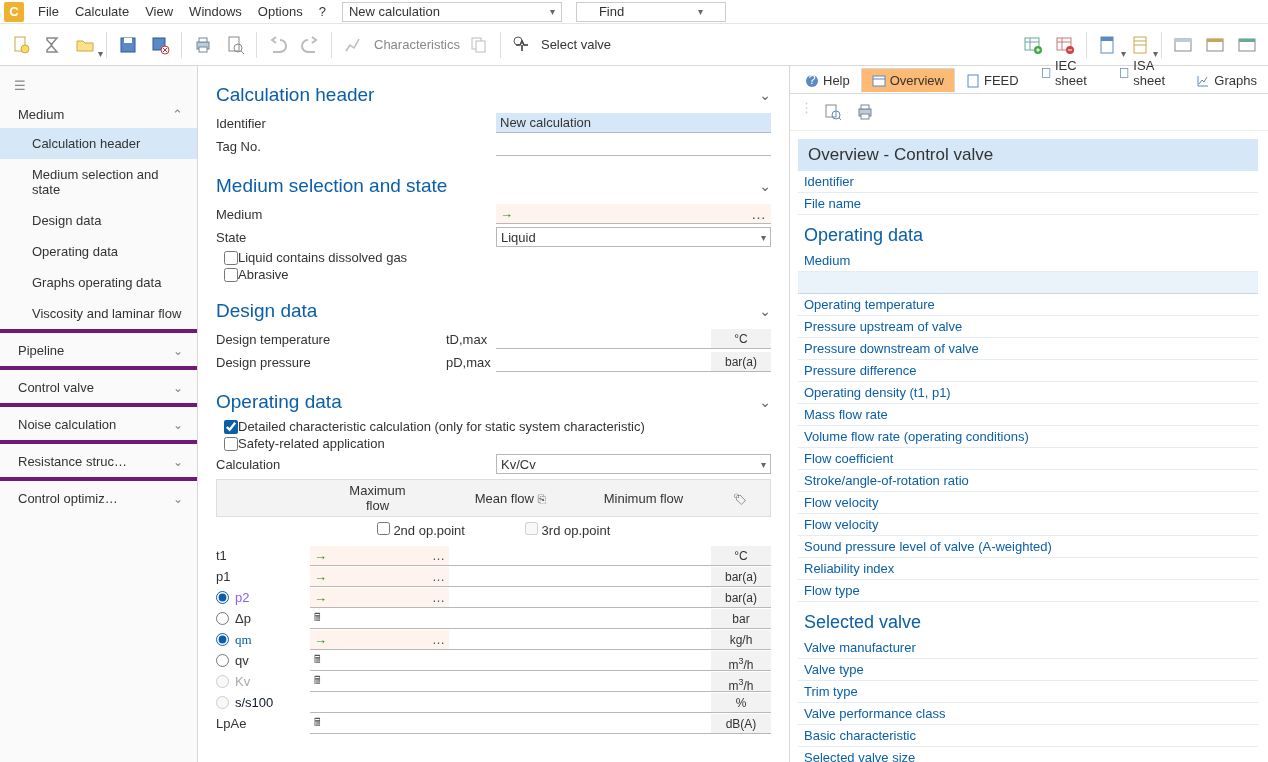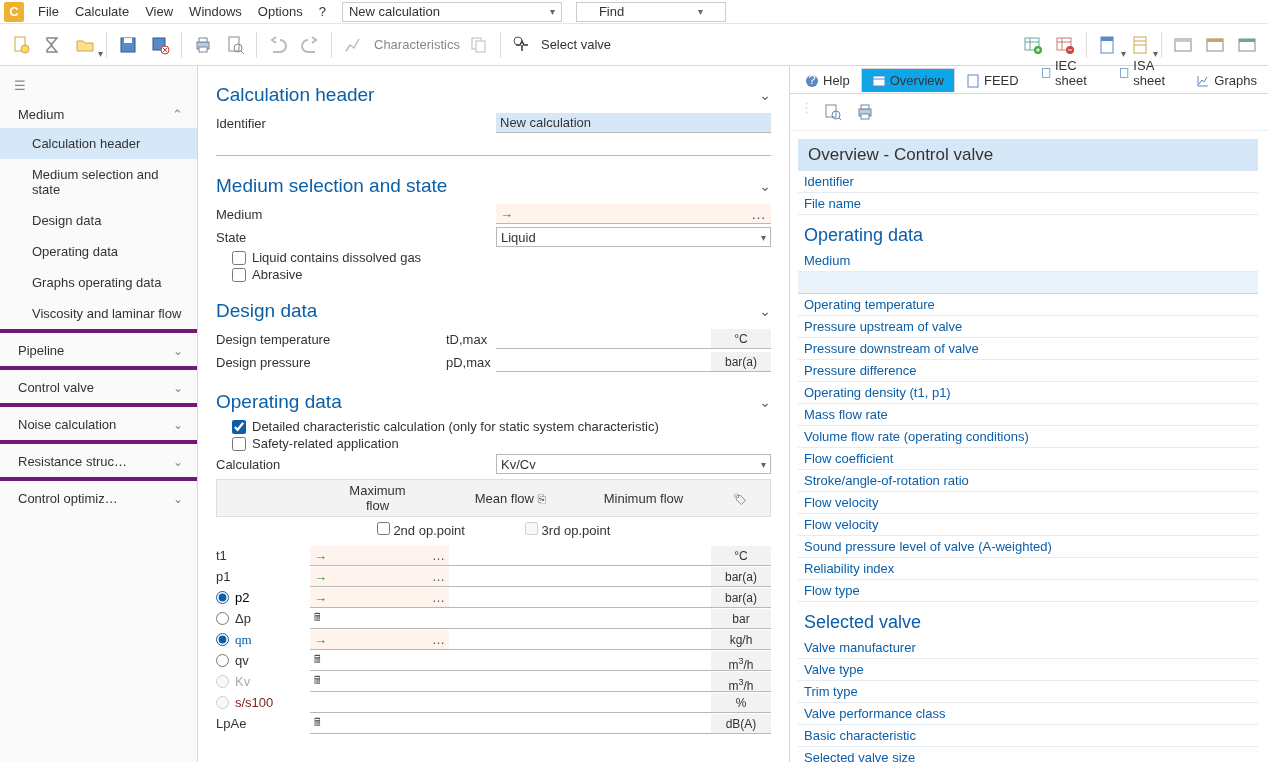--- a/index.html
+++ b/index.html
@@ -34,41 +34,41 @@
 .secthead .t{color:#0b5ea8;font-size:19px}
 .secthead .ch{font-size:14px;color:#666}
 .row{display:flex;align-items:center;min-height:22px;margin:1px 0}
 .row .lbl{width:280px;font-size:13px}
 .row .sym{width:50px;font-size:13px}
 .row .fld{flex:1;border-bottom:1px solid #b8b8b8;height:20px;display:flex;align-items:center;padding:0 4px;background:#fff;position:relative}
 .row .fld.green{background:#fff4ed}
 .row .fld.sel{background:#d6e8f7}
 .row .unit{width:60px;text-align:center;border-bottom:1px solid #b8b8b8;height:20px;line-height:20px;background:#f2f2f2;font-size:12px}
 .row .combo{flex:1;border:1px solid #b8b8b8;height:20px;display:flex;align-items:center;justify-content:space-between;padding:0 4px}
-.chk{display:flex;align-items:center;gap:6px;margin:2px 16px}
+.chk{display:flex;align-items:center;margin:2px 8px}
 .chk input{width:14px;height:14px}
 .ghead{display:flex;background:#f3f3f3;border:1px solid #ddd;height:38px;align-items:center;margin-top:4px}
 .ghead .c1{width:94px}
 .ghead .c{flex:1;text-align:center;font-size:13px}
 .subhead{display:flex;align-items:center;height:22px;justify-content:center;gap:60px;margin:2px 0 4px}
 .oprow{display:flex;align-items:center;height:21px;border-bottom:0}
 .oprow .lab{width:94px;display:flex;align-items:center;gap:4px}
 .oprow .lab input[type=radio]{margin-right:2px}
 .oprow .cell{flex:1;border-bottom:1px solid #b8b8b8;height:20px;background:#fff}
 .oprow .cell.g{background:#fff4ed;display:flex;align-items:center;padding:0 4px;justify-content:space-between}
 .oprow .cell.g .arr{color:#2a8a2a;font-weight:bold}
 .oprow .cell.g .dots{color:#555}
 .oprow .cell.ic{display:flex;align-items:center;padding:0 4px}
 .oprow .u{width:60px;text-align:center;border-bottom:1px solid #b8b8b8;height:20px;line-height:20px;background:#f2f2f2;font-size:12px}
 .tinyic{font-size:11px;color:#555}
 
 .right{width:478px;display:flex;flex-direction:column}
 .rtabs{display:flex;border-bottom:1px solid #d8d8d8;height:28px;align-items:flex-end;padding-left:4px;gap:0}
 .rtab{display:flex;align-items:center;gap:4px;padding:4px 10px;border:1px solid transparent;font-size:13px;cursor:default}
-.rtab.sel{border:1px solid #d8d8d8;border-bottom:1px solid #fff;background:#0ea5e9}
+.rtab.sel{border:1px solid #d8d8d8;border-bottom:1px solid #fff;background:#fdba74}
 .rtab .ic{width:14px;height:14px}
 .rtool{display:flex;gap:8px;padding:6px 10px;border-bottom:1px solid #eee}
 .rtool .b{width:24px;height:24px;display:flex;align-items:center;justify-content:center}
 .rbody{flex:1;overflow-y:auto;padding:4px 10px 10px 8px}
 .rhd{background:#d6e8f7;padding:6px 10px;font-size:17px;color:#333;margin-top:4px}
 .rrow{padding:3px 6px;color:#0b5ea8;font-size:13px;border-bottom:1px solid #e5ecf2}
 .rrow.spacer{height:22px;background:#eaf3fa;border-bottom:1px solid #c8d8e8}
 .rsec{color:#0b5ea8;font-size:18px;padding:10px 6px 4px 6px}
 .arr-green{color:#2a8a2a;font-weight:bold;font-size:13px}
 .dots3{color:#555;font-size:15px;letter-spacing:1px}
@@ -270,20 +270,21 @@
   <div class="center">
     <div class="secthead">
         <span class="t">Calculation header</span>
         <span class="ch">⌄</span>
       </div>
     <div class="row">
         <span class="lbl">Identifier</span>
         <div class="fld sel">New calculation</div>
       </div>
     <div class="row">
+        <span class="lbl">Tag No.</span>
         <div class="fld"></div>
       </div>
 
     <div class="secthead" style="margin-top:18px">
         <span class="t">Medium selection and state</span>
         <span class="ch">⌄</span>
       </div>
     <div class="row">
         <span class="lbl">Medium</span>
         <div class="fld green">
@@ -375,21 +376,21 @@
             <span class="arr">→</span>
             <span class="dots">…</span>
           </div>
           <div class="cell"></div>
           <div class="cell"></div>
           <div class="u">bar(a)</div>
         </div>
         <div class="oprow">
           <div class="lab">
             <input type="radio" checked="" style="accent-color: rgb(11, 94, 168);">
-            <span style="color: #000000;">p2</span>
+            <span style="color: #8b5cf6;">p2</span>
           </div>
           <div class="cell g">
             <span class="arr">→</span>
             <span class="dots">…</span>
           </div>
           <div class="cell"></div>
           <div class="cell"></div>
           <div class="u">bar(a)</div>
         </div>
         <div class="oprow">
@@ -437,21 +438,21 @@
           <div class="cell ic">
             <span class="tinyic">🖩</span>
           </div>
           <div class="cell"></div>
           <div class="cell"></div>
           <div class="u">m<sup>3</sup>/h</div>
         </div>
         <div class="oprow">
           <div class="lab">
             <input type="radio" disabled="" style="accent-color: rgb(11, 94, 168);">
-            <span style="color: #7f1d1d;">s/s100</span>
+            <span style="color: #0f172a;">s/s100</span>
           </div>
           <div class="cell"></div>
           <div class="cell"></div>
           <div class="cell"></div>
           <div class="u">%</div>
         </div>
         <div class="oprow">
           <div class="lab">
             <span>LpAe</span>
           </div>

